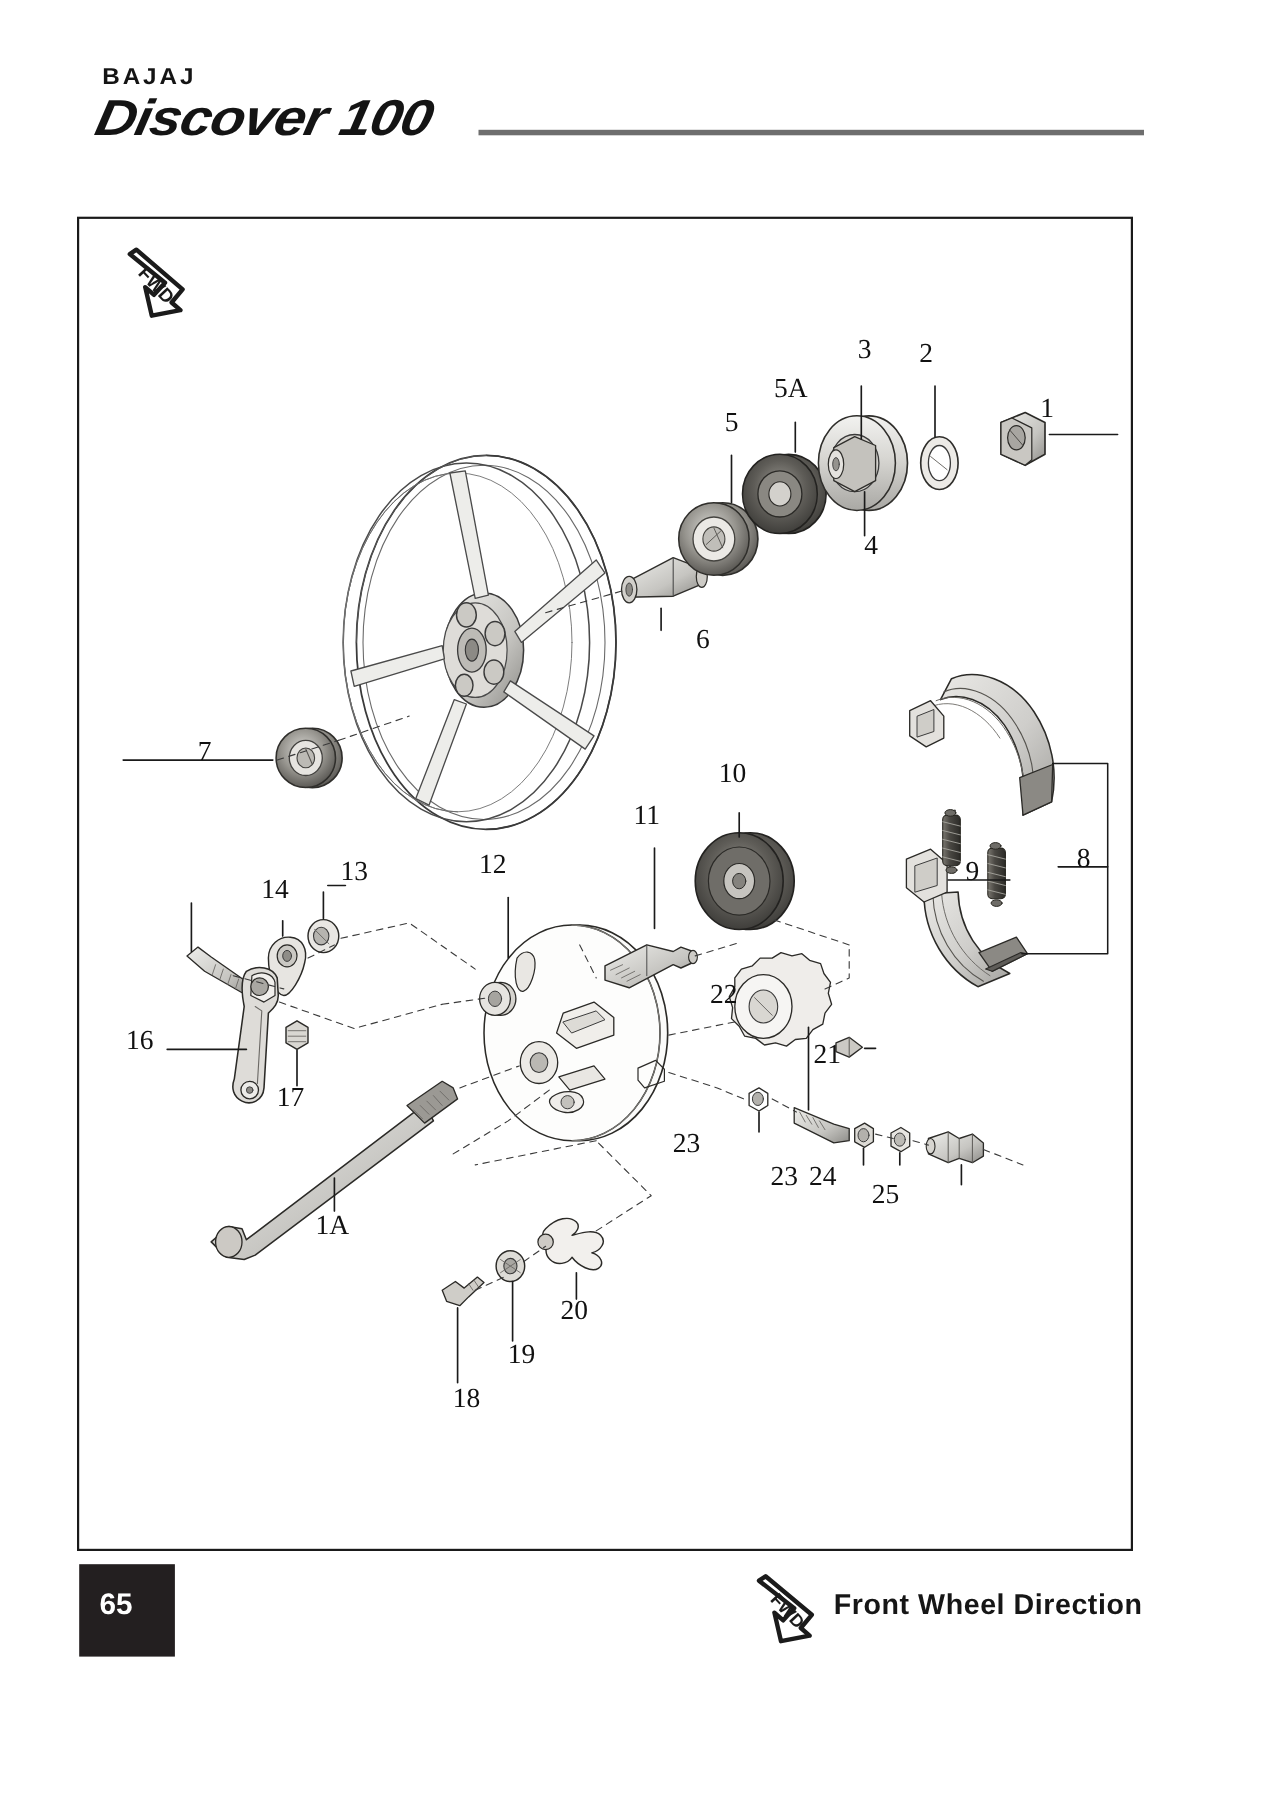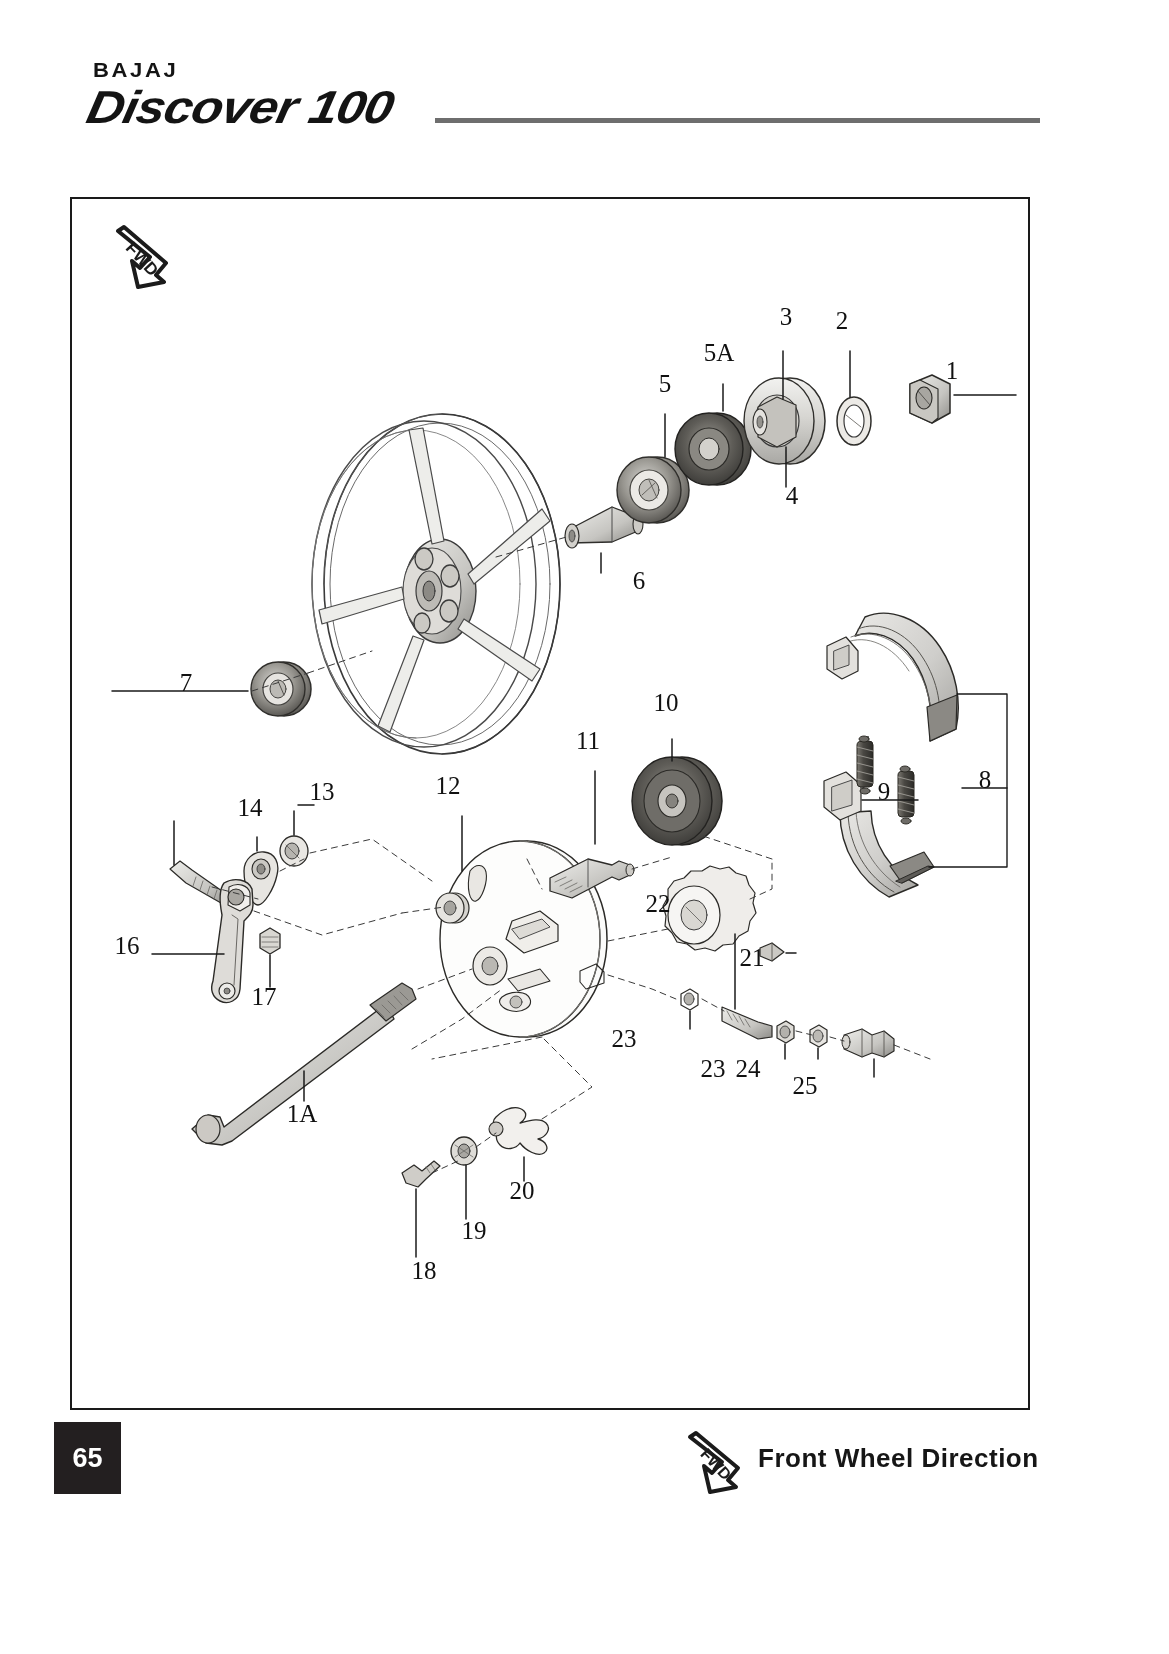--- a/index.html
+++ b/index.html
@@ -72,25 +72,26 @@
     width: 960px;
     height: 1213px;
     border: 2px solid #1a1a1a;
     box-sizing: border-box;
     background: #fff;
   }
 
   
   #page-number-box {
     position: absolute;
-    left: 54px;
+    left: 72px;
     top: 1422px;
     width: 67px;
-    height: 72px;
+    height: 84px;
     background: #231f20;
+    padding-left: 20px;
   }
   #page-number {
     position: absolute;
     left: 0;
     top: 0;
     width: 67px;
     height: 72px;
     line-height: 72px;
     text-align: center;
     color: #ffffff;

